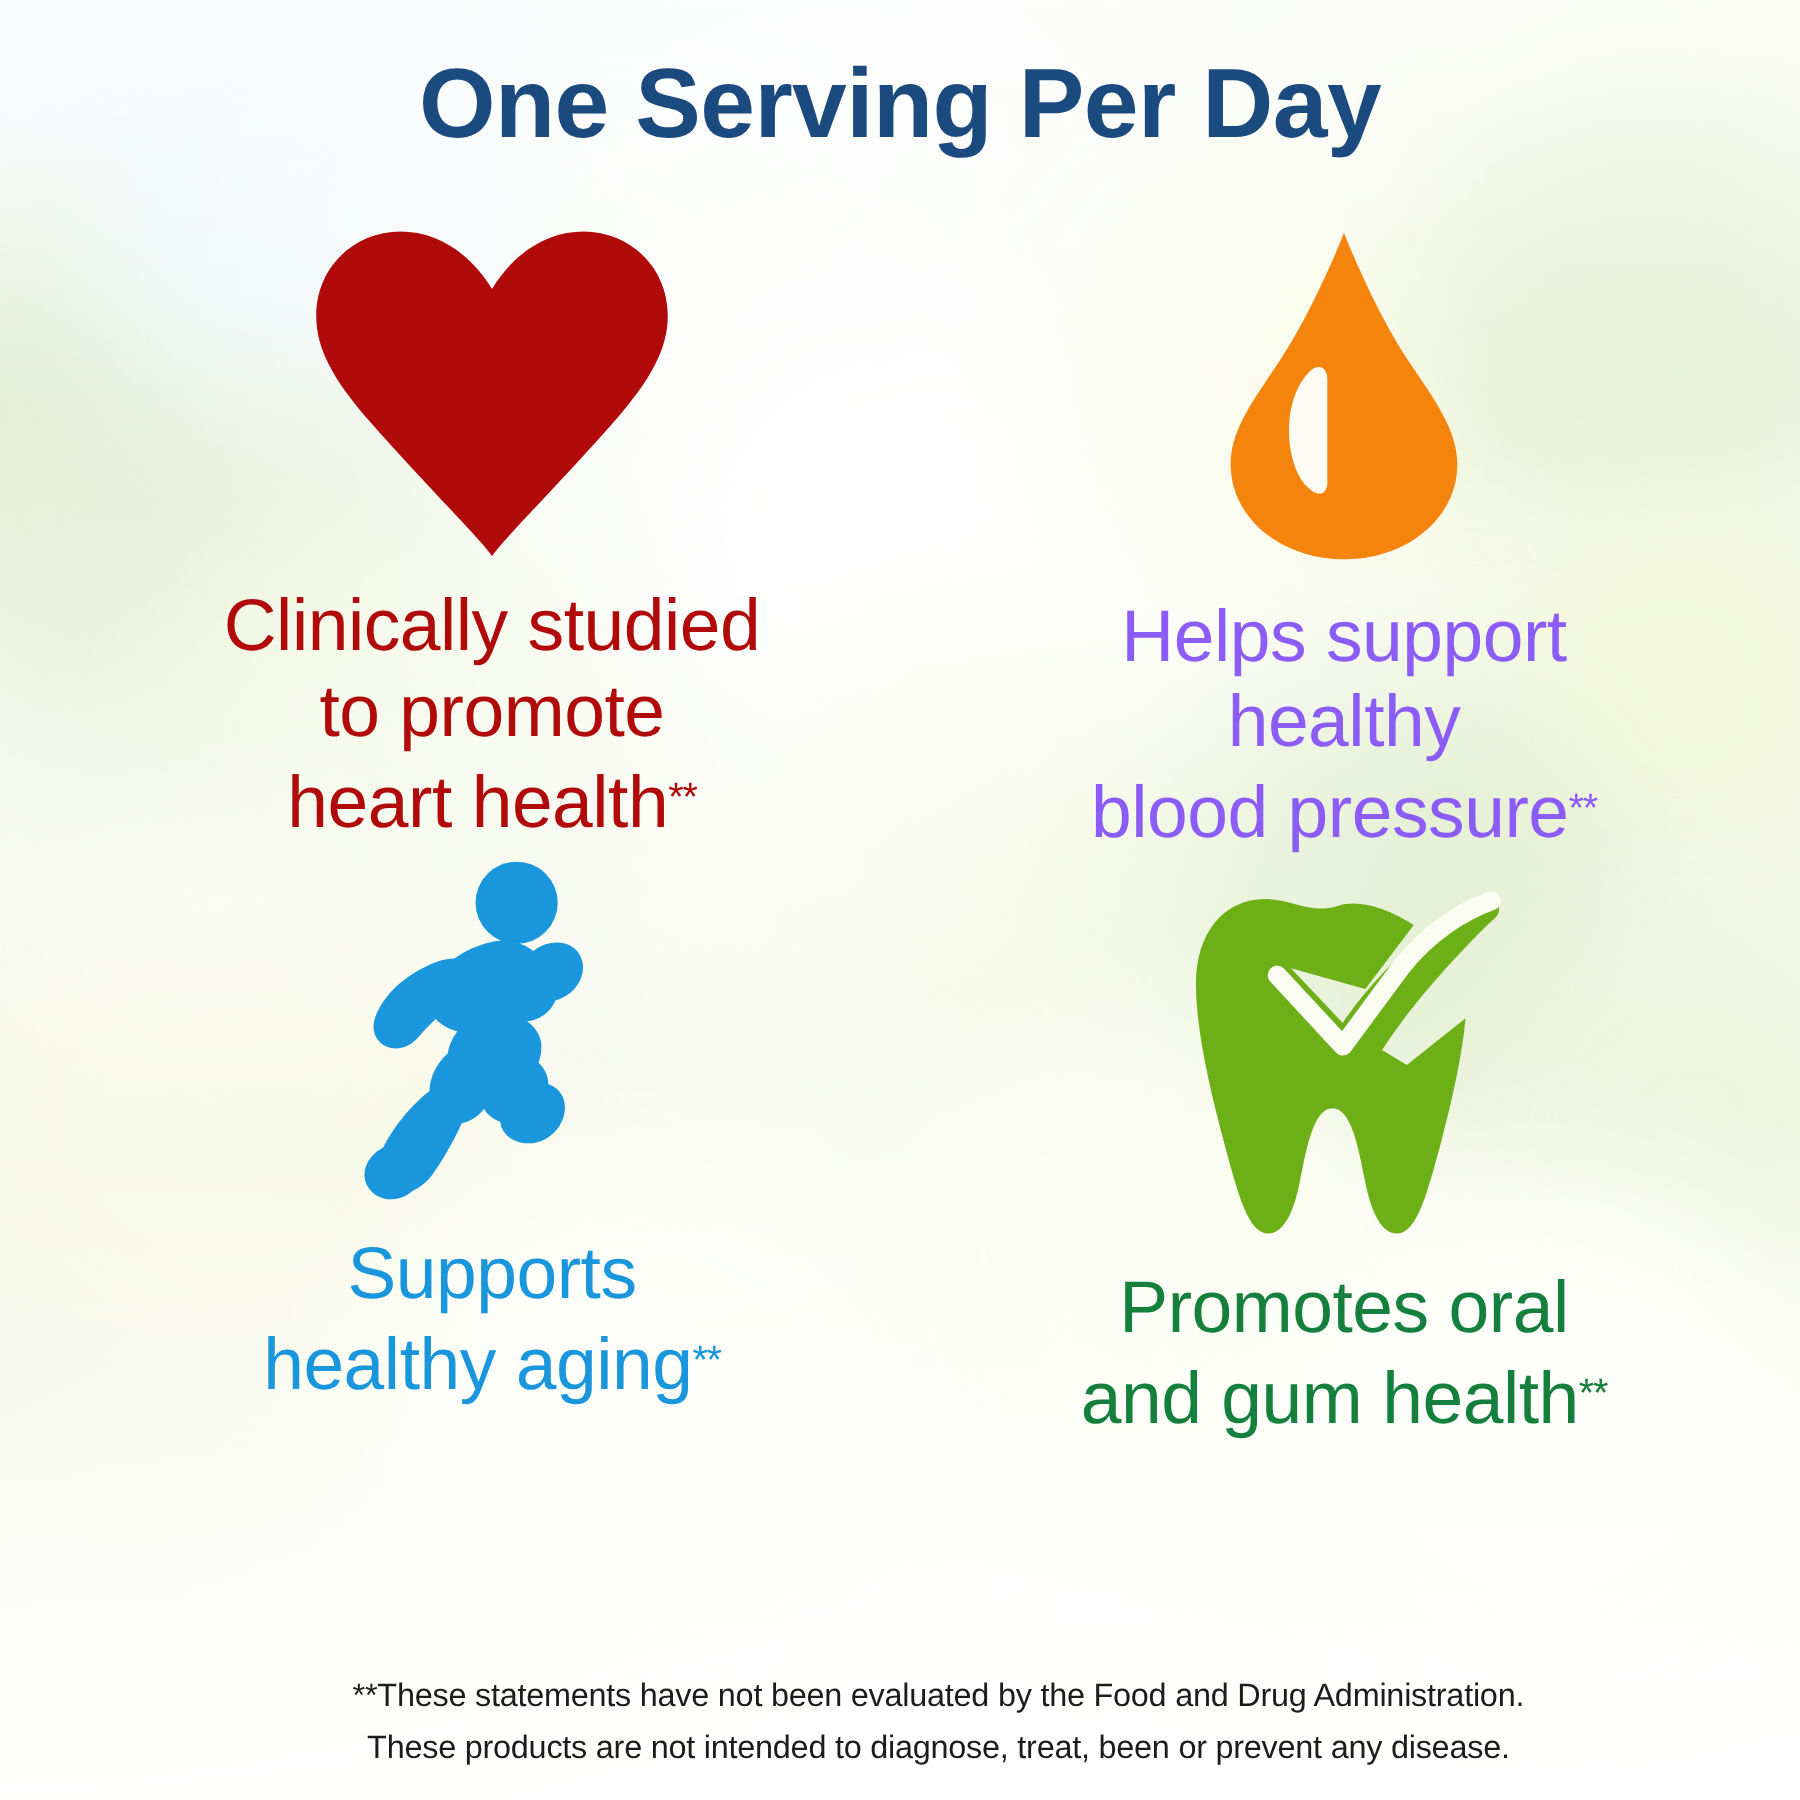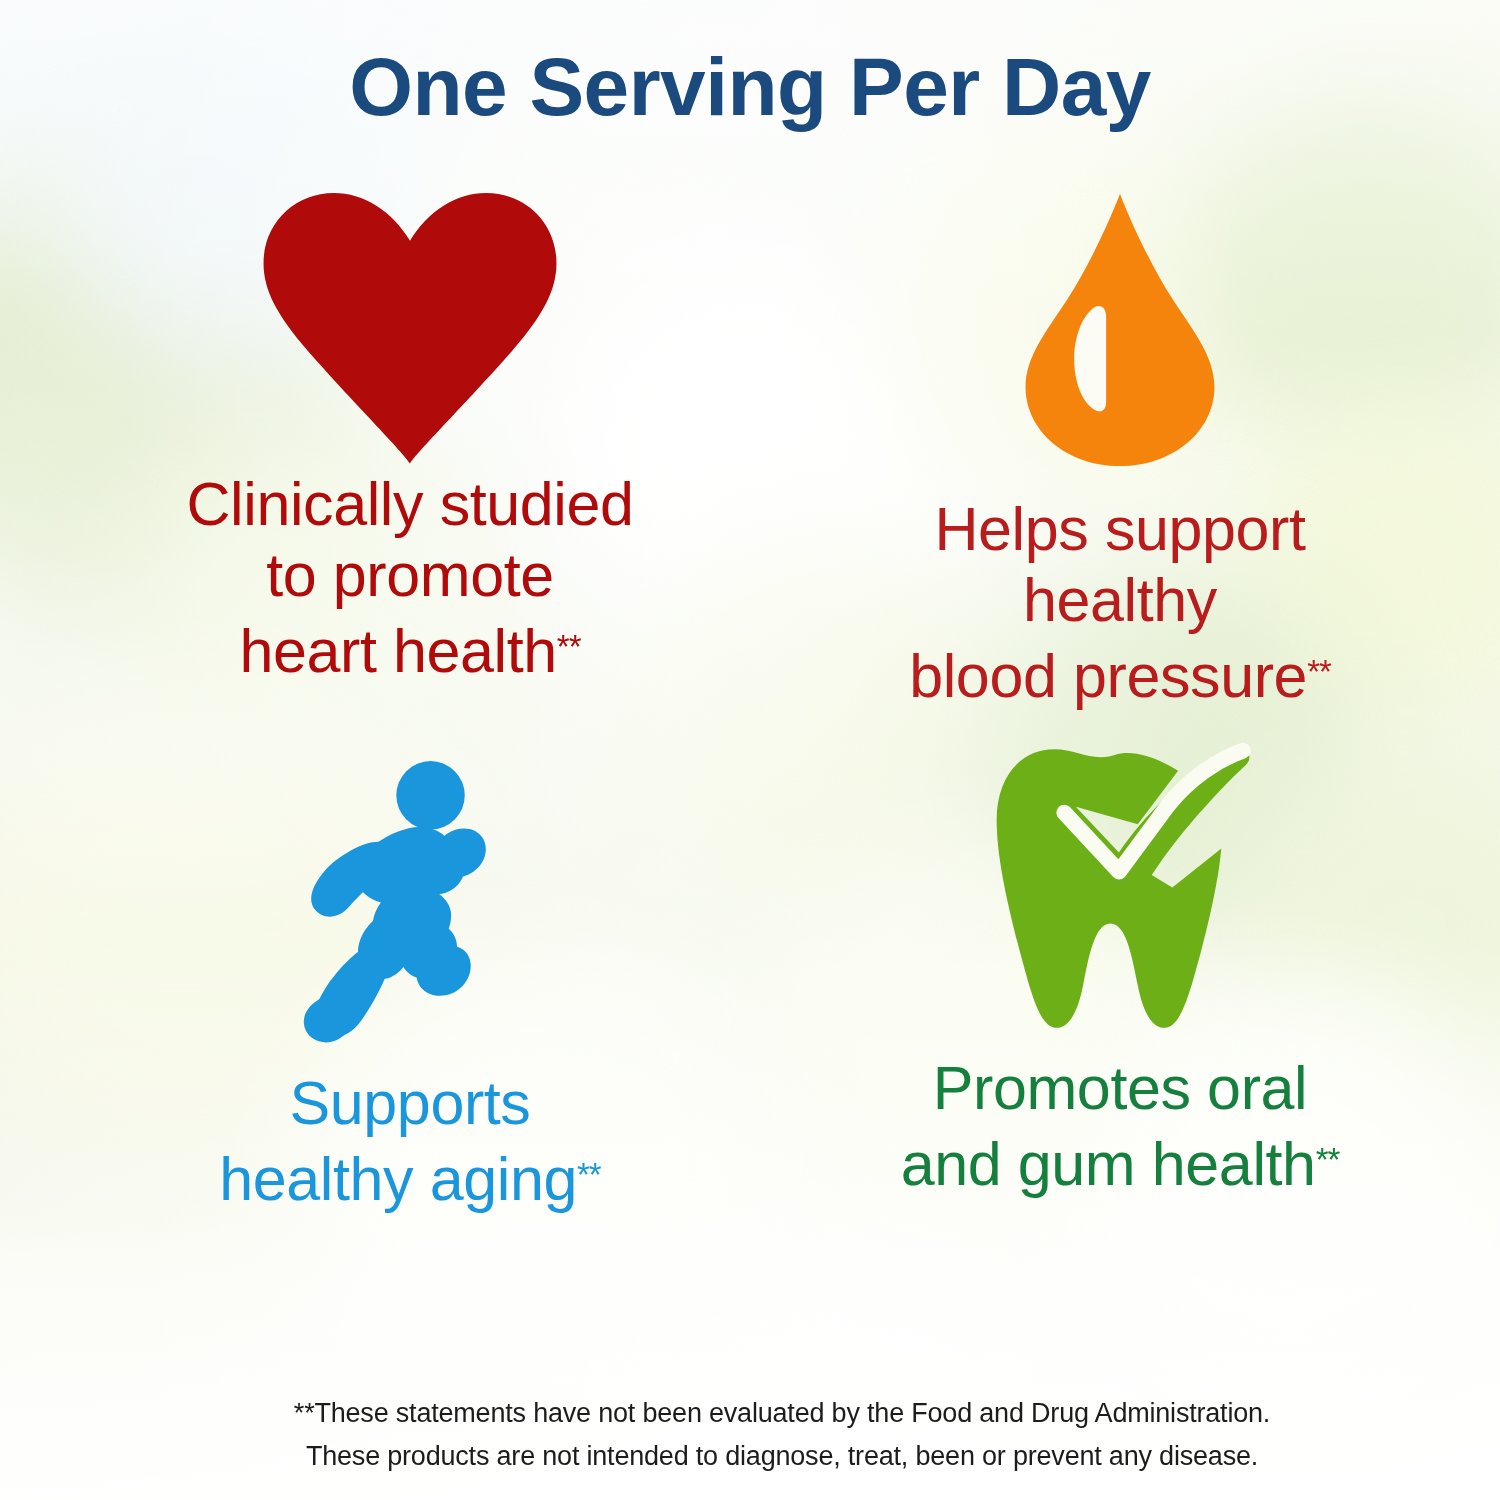--- a/index.html
+++ b/index.html
@@ -96,24 +96,24 @@
   }
   .caption .asterisks {
     font-size: 33px;
     vertical-align: 0.42em;
     letter-spacing: -1px;
   }
 
   
   #b-heart  { left: 60px;  top: 0px;   width: 700px; }
   #b-drop   { left: 790px; top: 0px;   width: 660px; }
-  #b-runner { left: 60px;  top: 571px; width: 700px; }
+  #b-runner { left: 60px;  top: 528px; width: 700px; }
   #b-tooth  { left: 790px; top: 550px; width: 660px; }
 
-  #b-heart  .caption { }
+  #b-heart  .caption { margin-top: 16px; }
   #b-drop   .caption { margin-top: 20px; }
   #b-runner .caption { margin-top: 18px; }
   #b-tooth  .caption { margin-top: 14px; }
 
   .footnote {
     position: absolute;
     left: 0;
     top: 1392px;
     width: 1500px;
     text-align: center;
@@ -169,21 +169,21 @@
 heart health</span><span class="asterisks">**</span></span>
       </div>
 
       <div class="benefit" id="b-drop">
         <span class="icon-wrap">
           <svg width="200" height="280" viewBox="0 0 72 100" aria-hidden="true">
             <path fill="#F5840C" d="M36 1 C 36 1 28 22 17 39 C 9 51 2 60 2 70.5 C 2 86.5 17 99 36 99 C 55 99 70 86.5 70 70.5 C 70 60 63 51 55 39 C 44 22 36 1 36 1 Z"></path>
             <path fill="#FDFCF4" d="M26.5 42 C 22 45.5 19.5 53 19.5 60.5 C 19.5 68 22 75.5 26.5 78.5 C 28.8 80.1 31 79.2 31 76 L 31 45 C 31 41.8 28.8 40.4 26.5 42 Z"></path>
           </svg>
         </span>
-        <span class="caption" style="color:#b91c1c;"><span>Helps support
+        <span class="caption" style="color:#8b5cf6;"><span>Helps support
 healthy
 blood pressure</span><span class="asterisks">**</span></span>
       </div>
 
       <div class="benefit" id="b-runner">
         <span class="icon-wrap">
           <svg width="230" height="285" viewBox="0 0 84 104" aria-hidden="true">
             <g fill="#1A96DC">
               <circle cx="49.5" cy="12.5" r="12.5"></circle>
 

